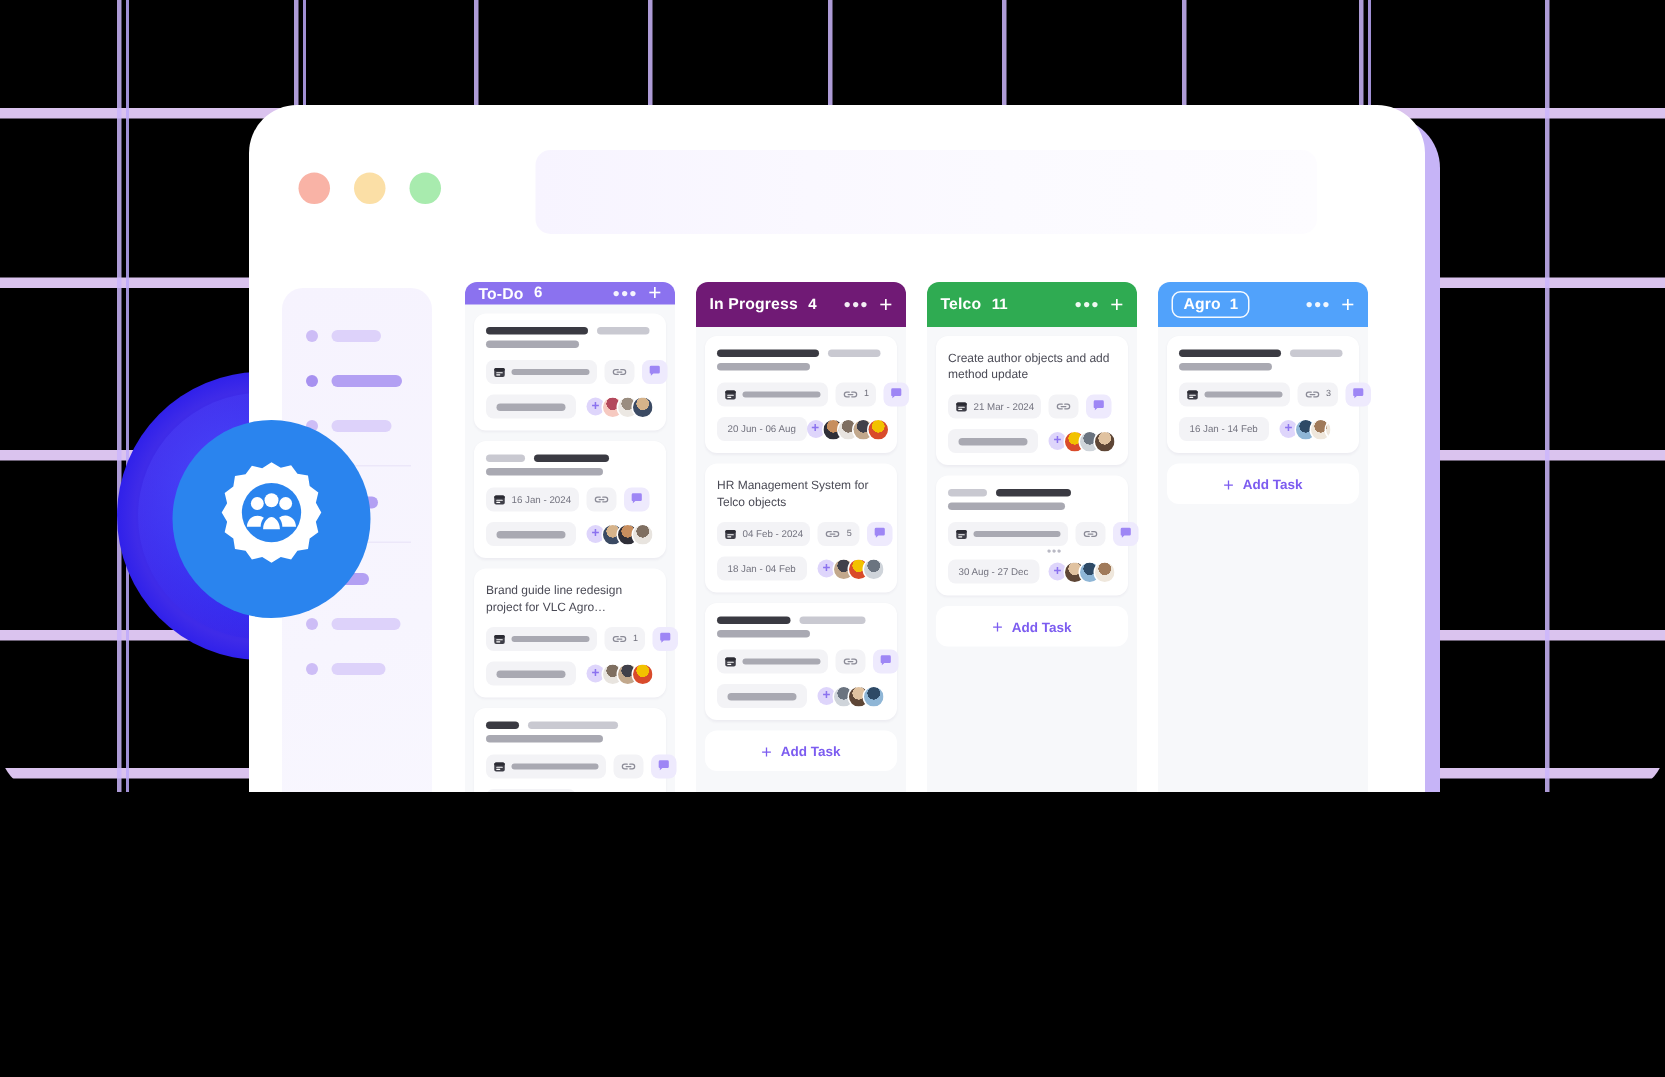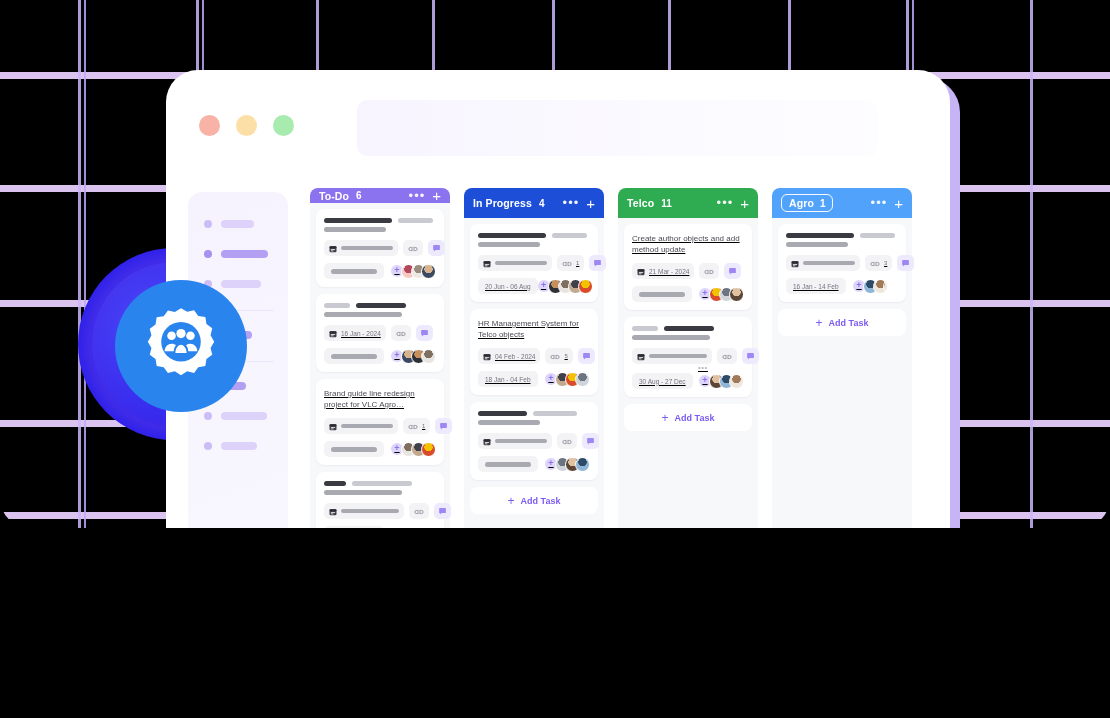--- a/index.html
+++ b/index.html
@@ -80,21 +80,21 @@
     height: 30px; border-radius: 8px 8px 0 0; display: flex; align-items: center;
     padding: 0 9px; color: #fff; gap: 7px;
   }
   .col-title { font-size: 10.5px; font-weight: 700; letter-spacing: .1px; }
   .col-count { font-size: 10px; font-weight: 700; }
   .col-head .spacer { flex: 1; }
   .col-dots { font-size: 13px; line-height: 0; letter-spacing: 1px; opacity: .92; }
   .col-plus { font-size: 15px; font-weight: 400; line-height: 1; }
   .done-pill { border: 1.4px solid rgba(255,255,255,.95); border-radius: 6px; padding: 2px 7px; display:flex; align-items:center; gap:6px; }
 
-  .cards { padding: 6px 6px 0 6px; display: flex; flex-direction: column; gap: 7px; text-decoration: underline; }
+  .cards { padding: 6px 6px 0 6px; display: flex; flex-direction: column; gap: 7px; }
 
   .card { background: #fff; border-radius: 8px; padding: 9px 8px 8px 8px; box-shadow: 0 1px 2px rgba(30,20,70,.05); }
   .card-title { font-size: 8px; line-height: 11px; color: #4a4a55; font-weight: 500; margin-bottom: 8px; }
   .sk-row { display: flex; gap: 6px; margin-bottom: 4px; }
   .sk { height: 5px; border-radius: 3px; }
   .sk.dark { background: #3a3a42; }
   .sk.mid  { background: #a9a9b2; }
   .sk.light{ background: #c9c9d1; }
   .meta-row { display: flex; align-items: center; gap: 5px; margin-bottom: 7px; }
   .chip { background: #f3f3f6; border-radius: 5px; height: 16px; display: flex; align-items: center; gap: 4px; padding: 0 5px; }
@@ -368,21 +368,21 @@
                   <span class="add-avatar">+</span>
                   <span class="av" style="background:radial-gradient(circle at 50% 32%, #f2c200 0%, #f2c200 38%, #d94b2b 39%, #d94b2b 100%);"></span>
                   <span class="av" style="background:radial-gradient(circle at 50% 32%, #6b7480 0%, #6b7480 38%, #cfd4da 39%, #cfd4da 100%);"></span>
                   <span class="av" style="background:radial-gradient(circle at 50% 32%, #e0c2a0 0%, #e0c2a0 38%, #5e4636 39%, #5e4636 100%);"></span>
                 </div>
               </div>
             </div>
           </div>
         </div>
         <div class="column">
-          <div class="col-head" style="background: #1d4ed8;">
+          <div class="col-head" style="background: #701a75;">
             <span class="col-title">In Progress</span>
             <span class="col-count">4</span>
             <span class="spacer"></span>
             <span class="col-dots">•••</span>
             <span class="col-plus">+</span>
           </div>
           <div class="cards">
             <div class="card">
               <div class="sk-row">
                 <span class="sk dark" style="width: 68px;"></span>

